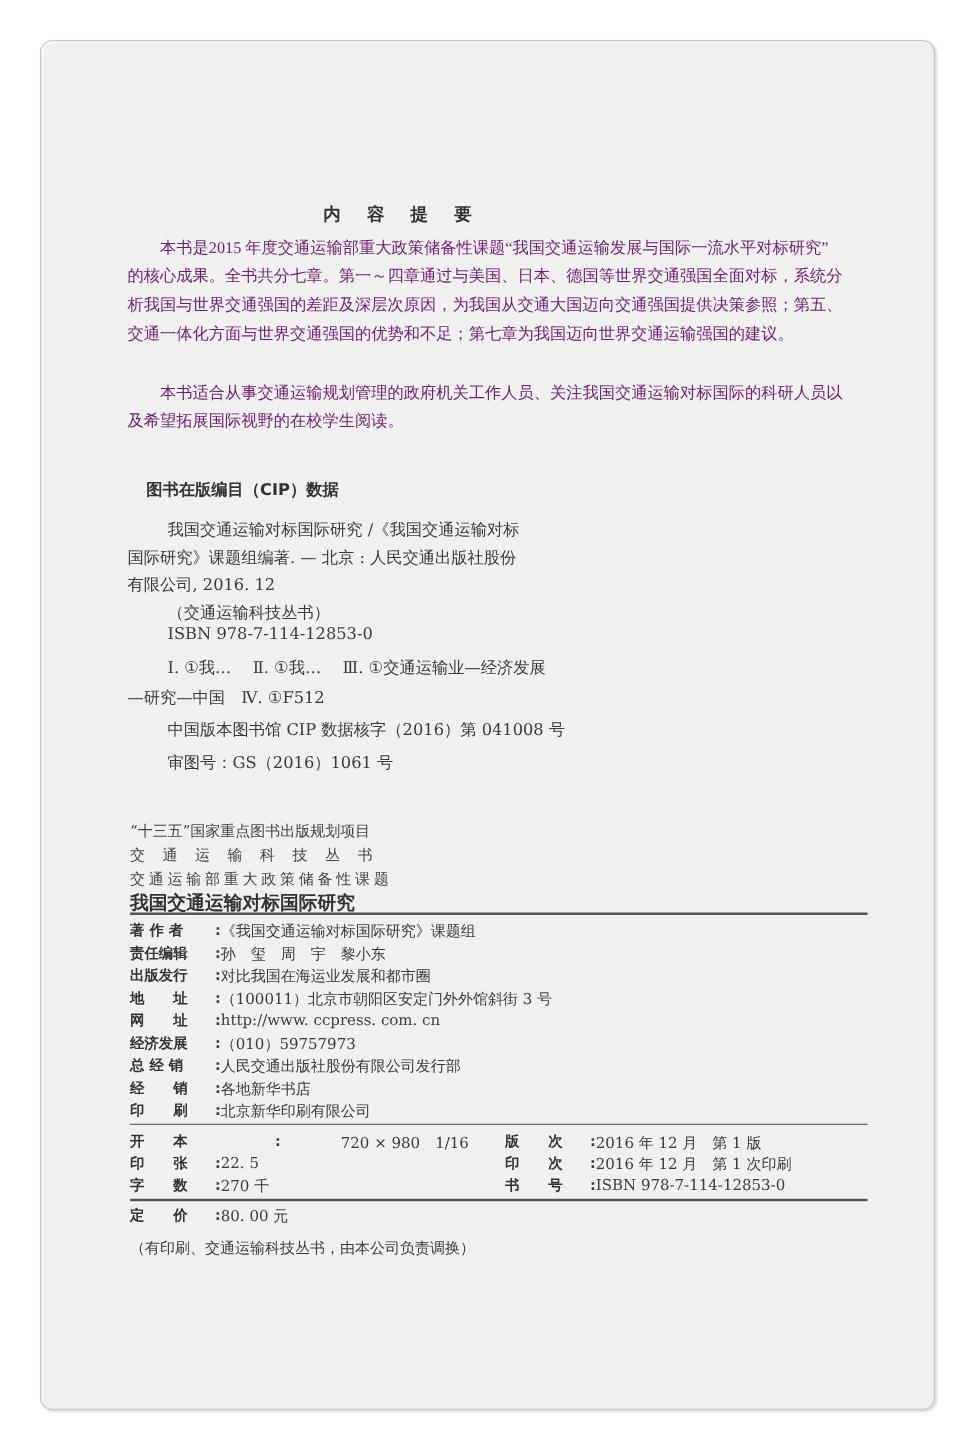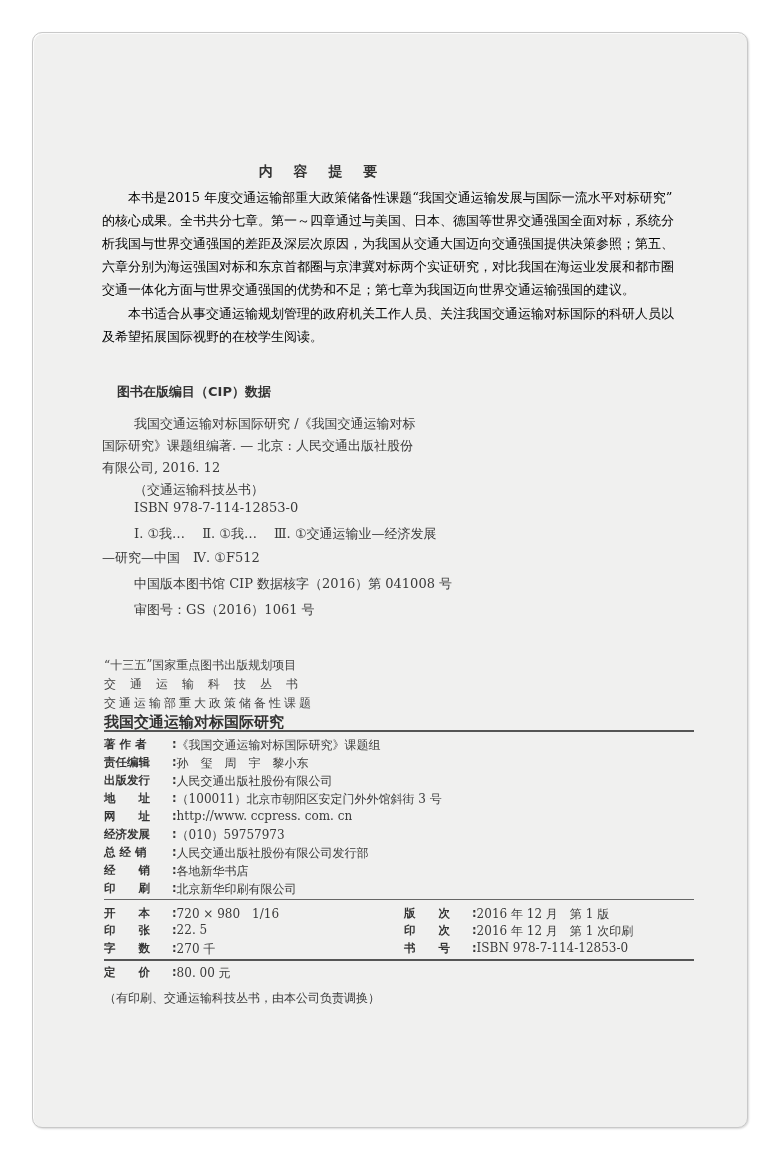--- a/index.html
+++ b/index.html
@@ -7,21 +7,21 @@
     width:780px; height:1160px; background:#ffffff; position:relative; overflow:hidden;
     font-family:"DejaVu Serif","Liberation Serif",serif; color:#3a3a3a;
   }
   .page {
     position:absolute; left:32px; top:32px; width:714px; height:1094px;
     background:#f0f0ef; border:1px solid #c9c9c9; border-radius:10px;
     box-shadow: 1px 1px 2px rgba(0,0,0,0.15), inset 1px 1px 0 #fbfbfb;
   }
   .abs { position:absolute; white-space:nowrap; }
   .title { left:0; width:644px; top:163px; text-align:center; font-family:"DejaVu Sans","Liberation Sans",sans-serif; font-weight:bold; font-size:14px; letter-spacing:8px; color:#333; }
-  .para { left:102px; width:576px; font-size:13px; line-height:23px; color:#000000; }
+  .para { left:102px; width:576px; font-size:13px; line-height:23px; color:#701a75;font-family:Liberation Serif, serif; }
   .para .ln { display:block; white-space:nowrap; }
   .cip-h { left:117px; top:383px; font-family:"DejaVu Sans","Liberation Sans",sans-serif; font-weight:bold; font-size:13px; color:#333; }
   .cip { font-size:13px; color:#3a3a3a; }
   .series { font-size:12px; color:#444; line-height:20px; }
   .bold-title { font-family:"DejaVu Sans","Liberation Sans",sans-serif; font-weight:bold; font-size:15px; color:#333; }
   .rule { position:absolute; left:104px; height:2px; background:#555; }
   .rule.thin { height:1px; background:#666; }
   .info-row { position:absolute; left:104px; font-size:12px; color:#3a3a3a; white-space:nowrap; display:flex; }
   .lbl { font-family:"DejaVu Sans","Liberation Sans",sans-serif; font-weight:bold; font-size:11.5px; color:#333; width:68px; display:inline-block; }
   .colon { font-family:"DejaVu Sans","Liberation Sans",sans-serif; font-weight:bold; font-size:11.5px; }
@@ -31,21 +31,20 @@
 <body>
 
 <div class="page"></div>
 
 <div class="abs title">内 容 提 要</div>
 
 <div class="abs para" style="top:186px;">
   <span class="ln" style="padding-left:26px;">本书是2015 年度交通运输部重大政策储备性课题“我国交通运输发展与国际一流水平对标研究”</span>
   <span class="ln">的核心成果。全书共分七章。第一～四章通过与美国、日本、德国等世界交通强国全面对标，系统分</span>
   <span class="ln">析我国与世界交通强国的差距及深层次原因，为我国从交通大国迈向交通强国提供决策参照；第五、</span>
-  <span class="ln">六章分别为海运强国对标和东京首都圈与京津冀对标两个实证研究，对比我国在海运业发展和都市圈</span>
   <span class="ln">交通一体化方面与世界交通强国的优势和不足；第七章为我国迈向世界交通运输强国的建议。</span>
 </div>
 <div class="abs para" style="top:302px;">
   <span class="ln" style="padding-left:26px;">本书适合从事交通运输规划管理的政府机关工作人员、关注我国交通运输对标国际的科研人员以</span>
   <span class="ln">及希望拓展国际视野的在校学生阅读。</span>
 </div>
 
 <div class="abs cip-h">图书在版编目（CIP）数据</div>
 <div class="abs cip" style="left:134px; top:415px;">我国交通运输对标国际研究 /《我国交通运输对标</div>
 <div class="abs cip" style="left:102px; top:437px;">国际研究》课题组编著. — 北京 : 人民交通出版社股份</div>
@@ -70,21 +69,21 @@
   <span class="val">《我国交通运输对标国际研究》课题组</span>
 </div>
 <div class="info-row" style="top:755px;">
   <span class="lbl">责任编辑</span>
     <span class="colon">:</span>
   <span class="val">孙　玺　周　宇　黎小东</span>
 </div>
 <div class="info-row" style="top:773px;">
   <span class="lbl">出版发行</span>
     <span class="colon">:</span>
-  <span class="val">人民交通出版社股份有限公司</span>
+  <span class="val">对比我国在海运业发展和都市圈</span>
 </div>
 <div class="info-row" style="top:791px;">
   <span class="lbl">地　　址</span>
     <span class="colon">:</span>
   <span class="val">（100011）北京市朝阳区安定门外外馆斜街 3 号</span>
 </div>
 <div class="info-row" style="top:809px;">
   <span class="lbl">网　　址</span>
     <span class="colon">:</span>
   <span class="val">http://www. ccpress. com. cn</span>
@@ -105,21 +104,21 @@
   <span class="val">各地新华书店</span>
 </div>
 <div class="info-row" style="top:881px;">
   <span class="lbl">印　　刷</span>
     <span class="colon">:</span>
   <span class="val">北京新华印刷有限公司</span>
 </div>
 
 <div class="rule thin" style="top:899px; width:590px;"></div>
 
-<div class="info-row" style="top:906px;">
+<div class="info-row" style="top:906px;gap:48px;">
   <span class="lbl">开　　本</span>
     <span class="colon">:</span>
   <span class="val">720 × 980　1/16</span>
 </div>
 <div class="info-row" style="top:923px;">
   <span class="lbl">印　　张</span>
     <span class="colon">:</span>
   <span class="val">22. 5</span>
 </div>
 <div class="info-row" style="top:941px;">

